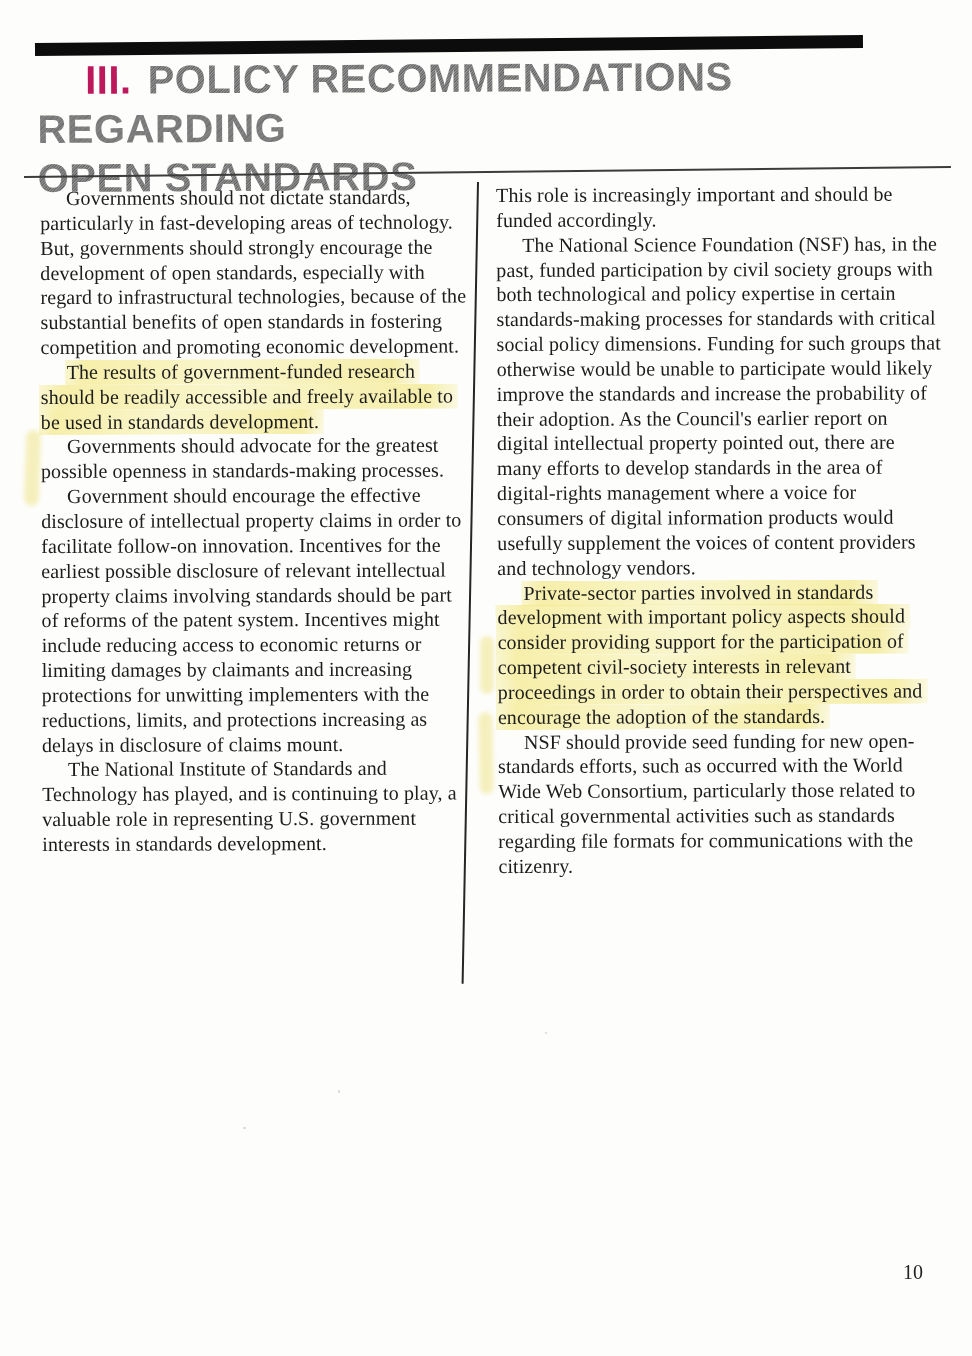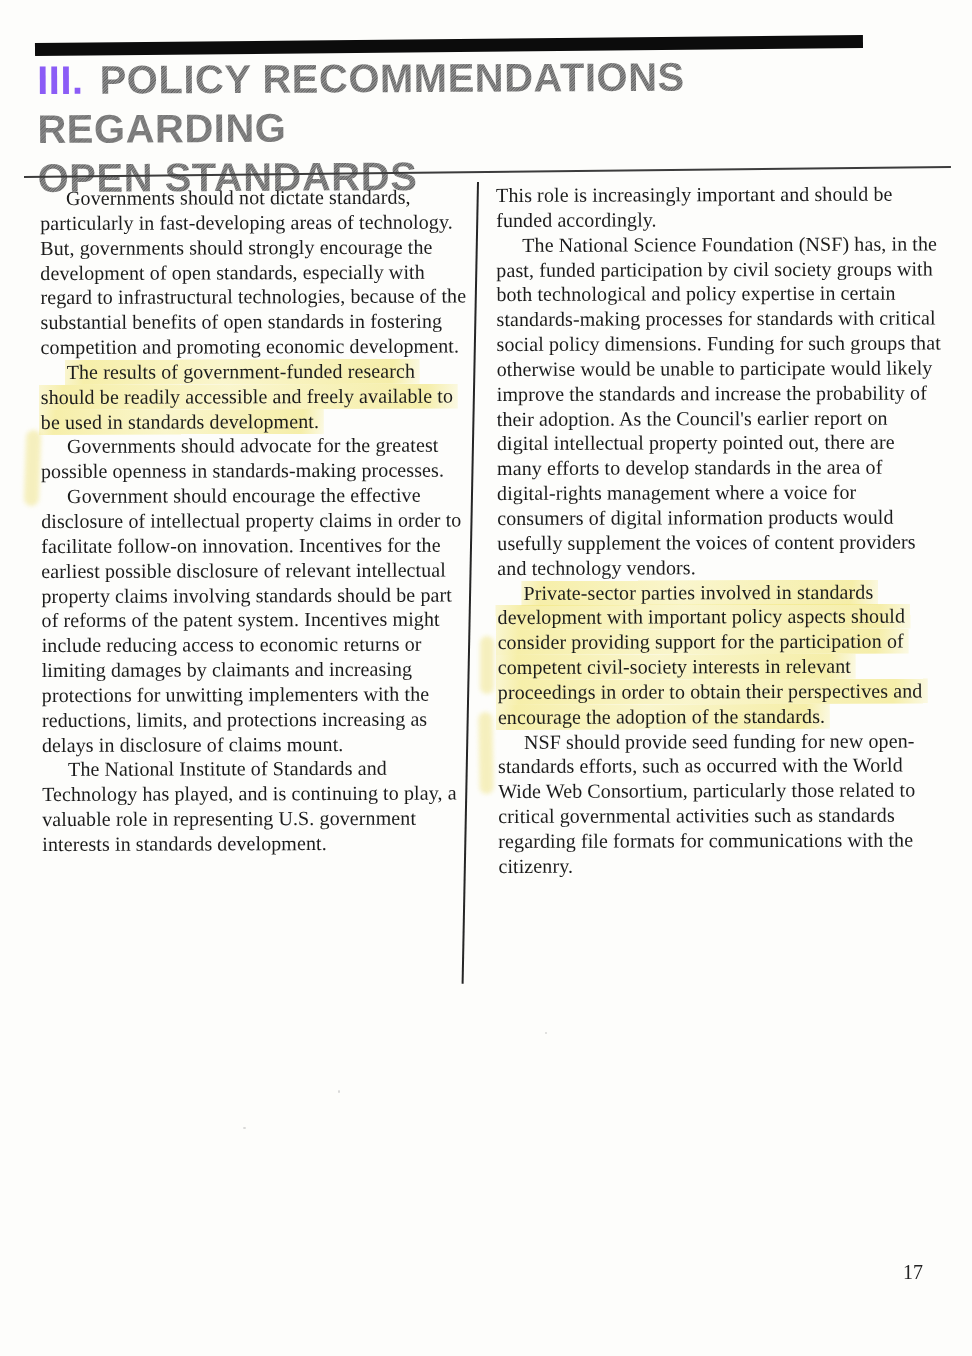--- a/index.html
+++ b/index.html
@@ -36,22 +36,23 @@
     margin: 0;
     font-family: "Liberation Sans", "DejaVu Sans", sans-serif;
     font-weight: bold;
     font-size: 40px;
     line-height: 49px;
     letter-spacing: 0.5px;
     transform: rotate(-0.3deg);
     transform-origin: left top;
   }
   .section-num {
-    color: #8b5cf6;
+    color: #be185d;
     margin-right: 16px;
+    margin-left: 48px;
   }
   .heading-gray {
     color: #7d7d7d;
   }
   @supports ((-webkit-background-clip: text) or (background-clip: text)) {
     .heading-gray {
       background-image: repeating-linear-gradient(135deg,
         #575757 0px, #9d9d9d 1px, #696969 2px, #929292 3px, #5f5f5f 4px);
       -webkit-background-clip: text;
       background-clip: text;
@@ -170,15 +171,15 @@
   </div>
 
   <div class="margin-smudge smudge-left"></div>
   <div class="margin-smudge smudge-right-a"></div>
   <div class="margin-smudge smudge-right-b"></div>
 
   <div class="speckle speckle-1"></div>
   <div class="speckle speckle-2"></div>
   <div class="speckle speckle-3"></div>
 
-  <div class="page-number">17</div>
+  <div class="page-number">10</div>
 
 </div>
 
 </body></html>

